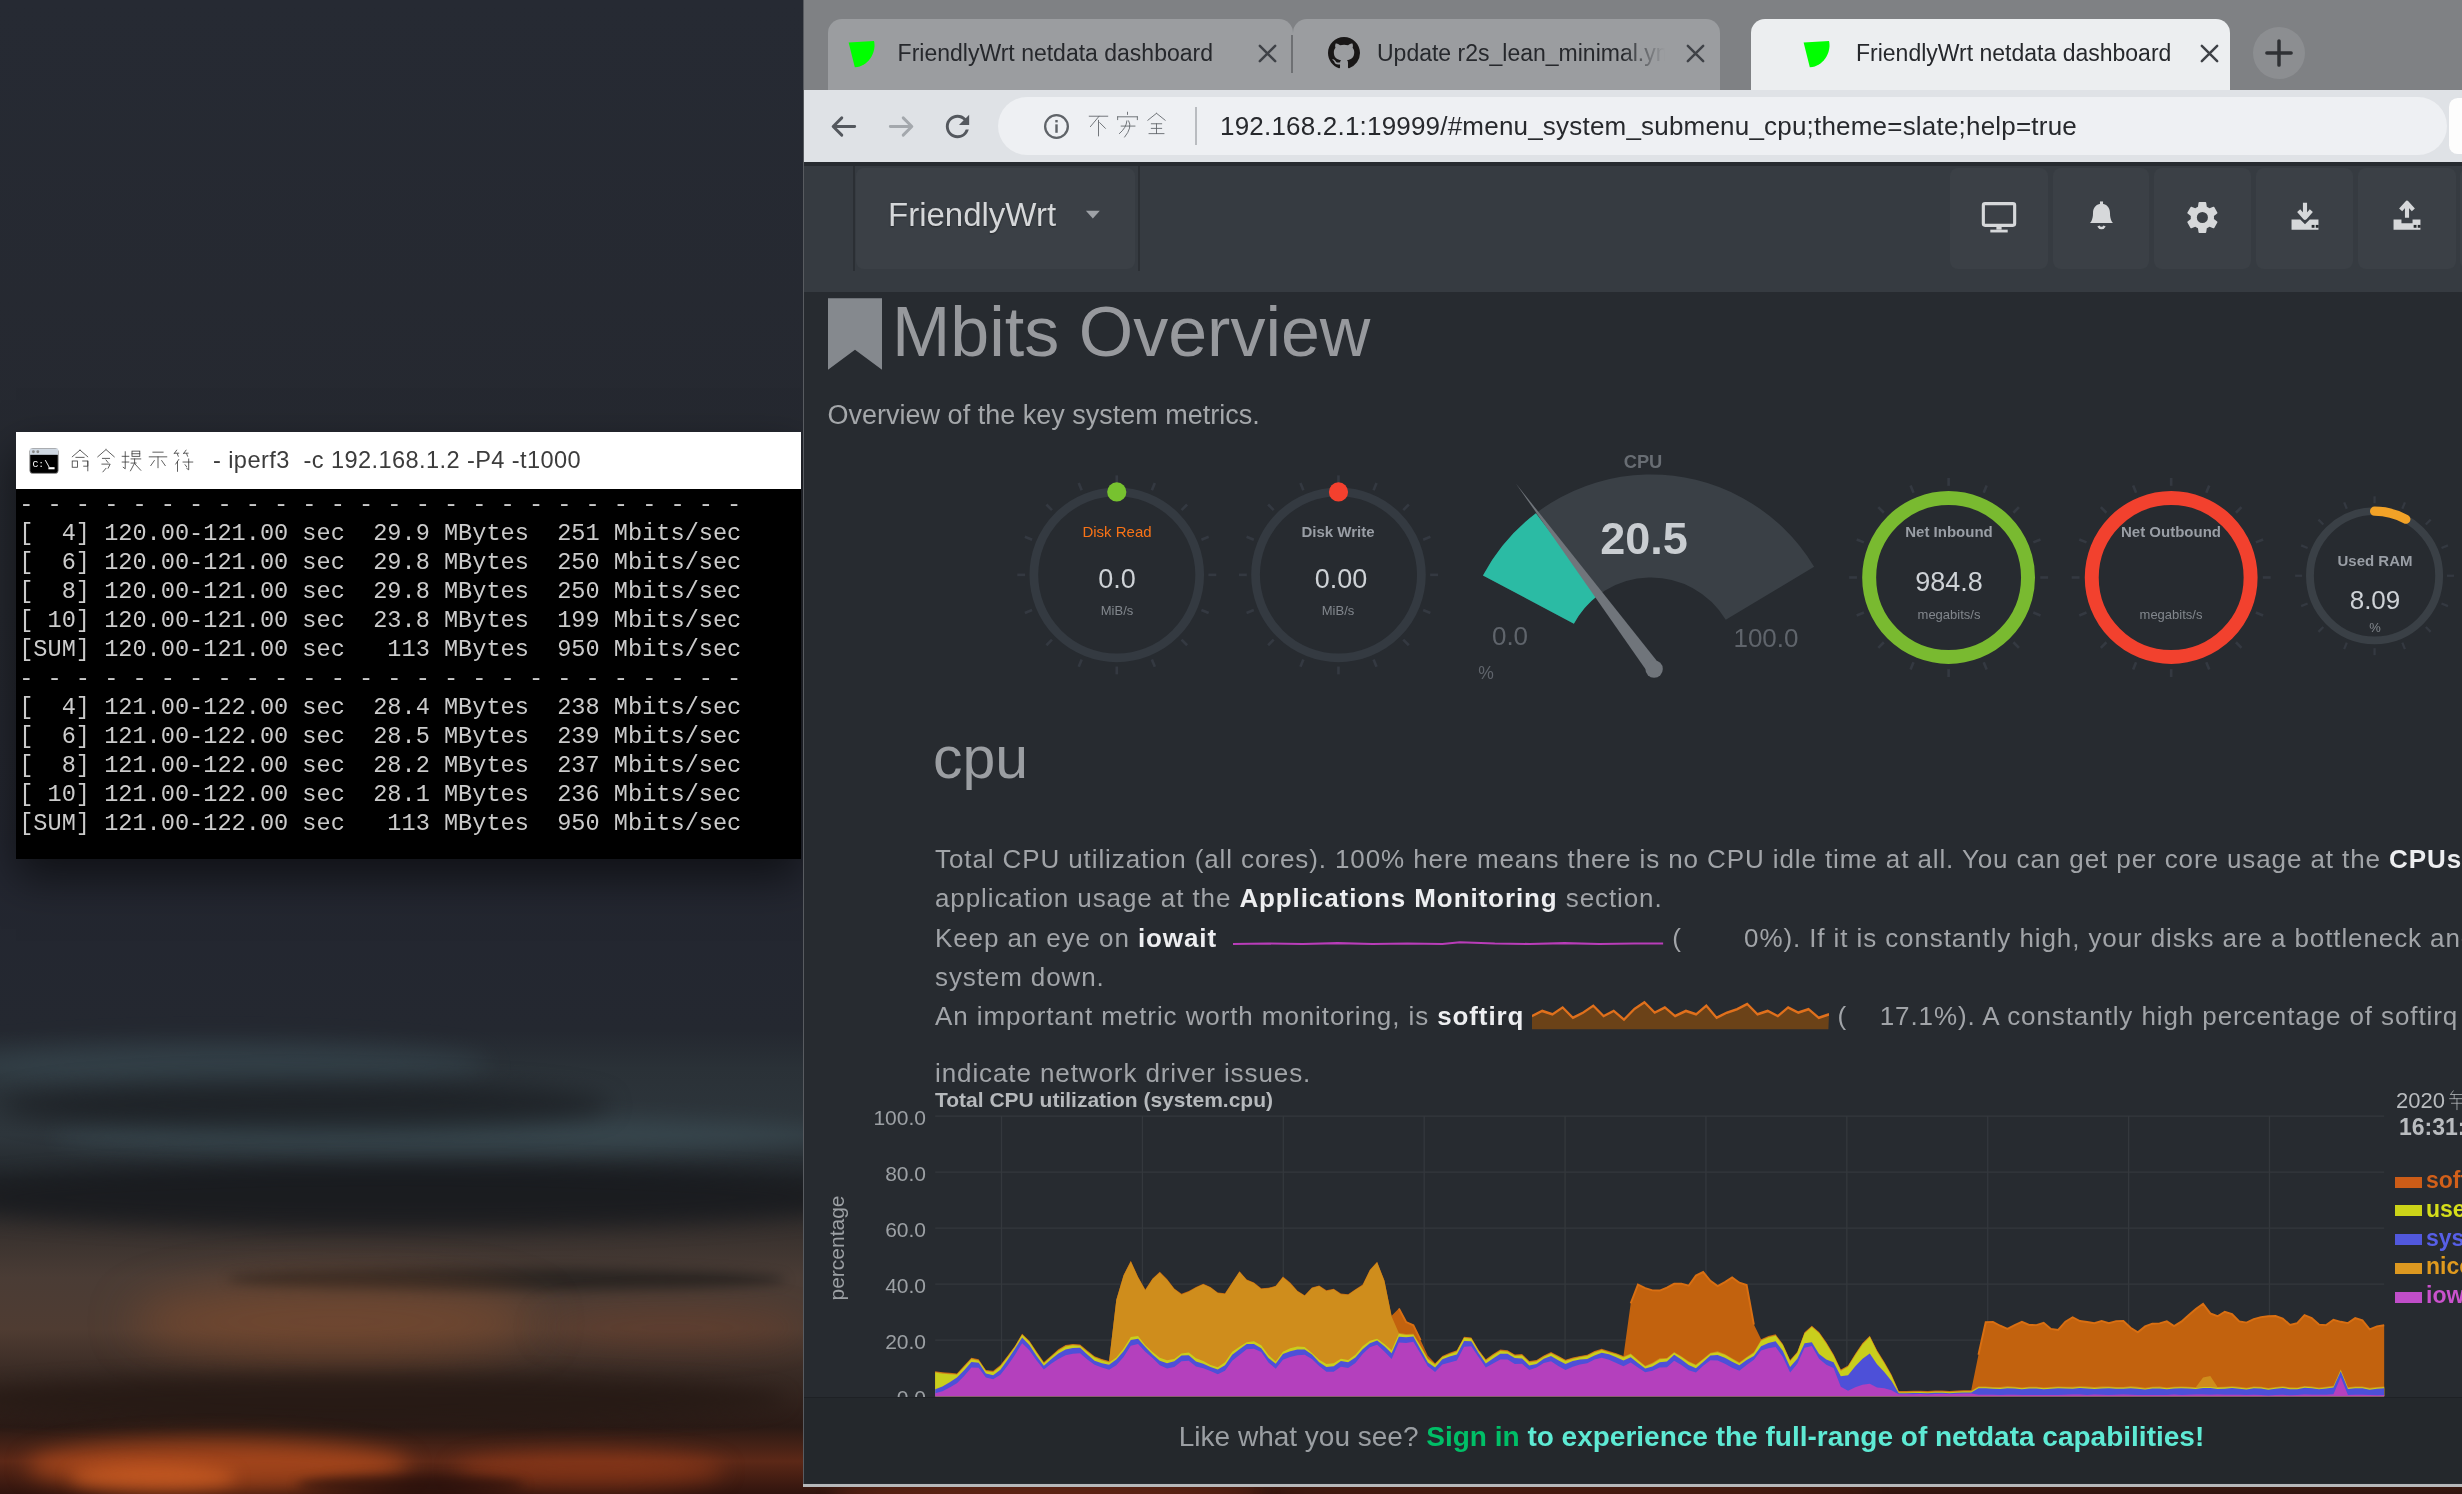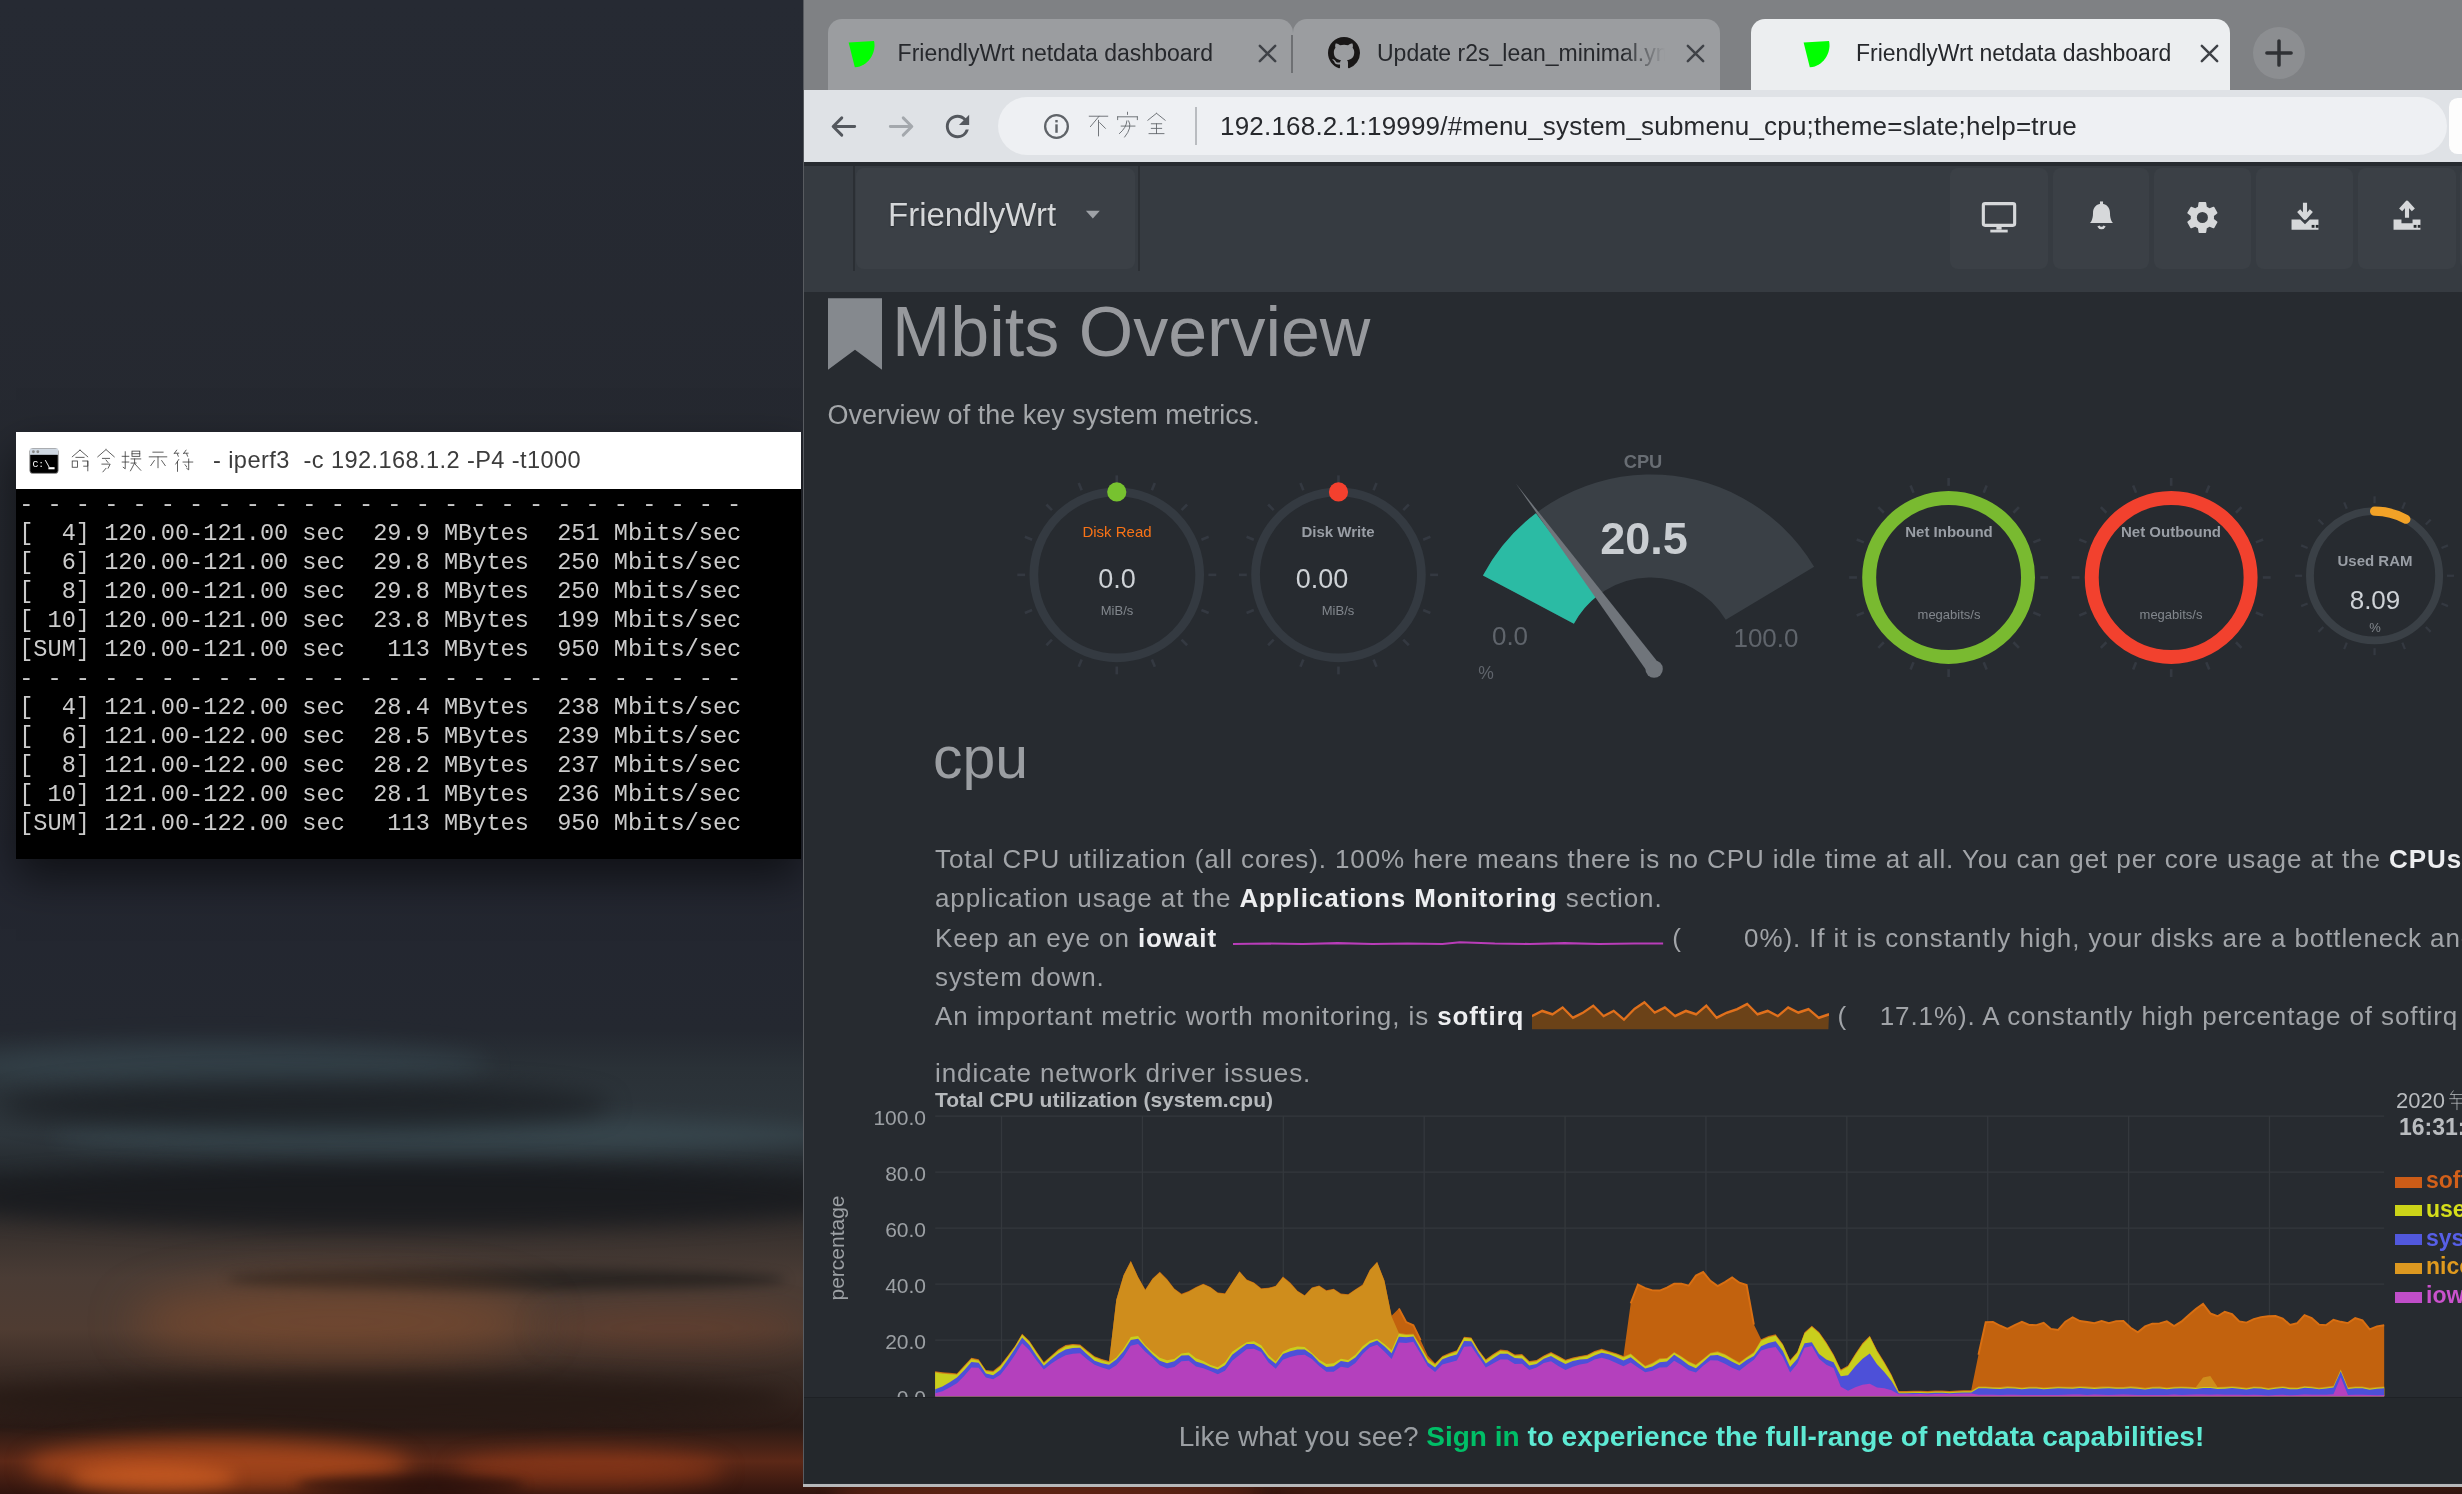--- a/index.html
+++ b/index.html
@@ -281,23 +281,24 @@
         <path d="M 1799.0 400.0 A 74 74 0 0 1 1834.9 409.3" fill="none" stroke="#f2a227" stroke-width="10.5" stroke-linecap="round"></path>
         <path d="M 777.5 473.7 A 218 218 0 0 1 1156.9 463.7 L 1055.7 524.5 A 100 100 0 0 0 881.7 529.1 Z" fill="#3a4046"></path>
         <path d="M 777.5 473.7 A 218 218 0 0 1 838.2 402.4 L 909.5 496.3 A 100 100 0 0 0 881.7 529.1 Z" fill="#2bbba4"></path>
         <polygon points="815.2,368.3 976.4,571.2 973.6,580.8 963.6,580.8" fill="#70757b"></polygon>
         <circle cx="973.6" cy="580.8" r="10" fill="#70757b"></circle>
       </svg>
 <span class="abs" style="left:51px;top:361px;width:524px;text-align:center;font-size:15px;color:#f97316;font-weight:normal;letter-spacing:0">Disk Read</span>
 <span class="abs" style="left:51px;top:402px;width:524px;text-align:center;font-size:27px;color:#ced2d6;font-weight:normal;letter-spacing:0">0.0</span>
 <span class="abs" style="left:51px;top:441px;width:524px;text-align:center;font-size:13px;color:#82878d;font-weight:normal;letter-spacing:0">MiB/s</span>
 <span class="abs" style="left:272px;top:361px;width:524px;text-align:center;font-size:15px;color:#999ea5;font-weight:bold;letter-spacing:0">Disk Write</span>
-<span class="abs" style="left:256px;top:402px;width:524px;text-align:center;font-size:27px;color:#ced2d6;font-weight:normal;letter-spacing:0">0.00</span>
+<span class="abs" style="left:275px;top:402px;width:524px;text-align:center;font-size:27px;color:#ced2d6;font-weight:normal;letter-spacing:0">0.00</span>
 <span class="abs" style="left:272px;top:441px;width:524px;text-align:center;font-size:13px;color:#82878d;font-weight:normal;letter-spacing:0">MiB/s</span>
 <span class="abs" style="left:883px;top:361px;width:524px;text-align:center;font-size:15px;color:#999ea5;font-weight:bold;letter-spacing:0">Net Inbound</span>
+<span class="abs" style="left:883px;top:405px;width:524px;text-align:center;font-size:27px;color:#ced2d6;font-weight:normal;letter-spacing:0">984.8</span>
 <span class="abs" style="left:883px;top:445px;width:524px;text-align:center;font-size:13px;color:#82878d;font-weight:normal;letter-spacing:0">megabits/s</span>
 <span class="abs" style="left:1105px;top:361px;width:524px;text-align:center;font-size:15px;color:#999ea5;font-weight:bold;letter-spacing:0">Net Outbound</span>
 <span class="abs" style="left:1105px;top:445px;width:524px;text-align:center;font-size:13px;color:#82878d;font-weight:normal;letter-spacing:0">megabits/s</span>
 <span class="abs" style="left:1309px;top:390px;width:524px;text-align:center;font-size:15px;color:#999ea5;font-weight:bold;letter-spacing:0">Used RAM</span>
 <span class="abs" style="left:1309px;top:423px;width:524px;text-align:center;font-size:26px;color:#ced2d6;font-weight:normal;letter-spacing:0">8.09</span>
 <span class="abs" style="left:1309px;top:458px;width:524px;text-align:center;font-size:13px;color:#82878d;font-weight:normal;letter-spacing:0">%</span>
 <span class="abs" style="left:577px;top:289px;width:524px;text-align:center;font-size:18.3px;color:#686d73;font-weight:bold;letter-spacing:0">CPU</span>
 <span class="abs" style="left:578px;top:351px;width:524px;text-align:center;font-size:45px;color:#c9cdd1;font-weight:bold;letter-spacing:0">20.5</span>
 <span class="abs" style="left:444px;top:459px;width:524px;text-align:center;font-size:26px;color:#5f646b;font-weight:normal;letter-spacing:0">0.0</span>
 <span class="abs" style="left:700px;top:461px;width:524px;text-align:center;font-size:26px;color:#5f646b;font-weight:normal;letter-spacing:0">100.0</span>

